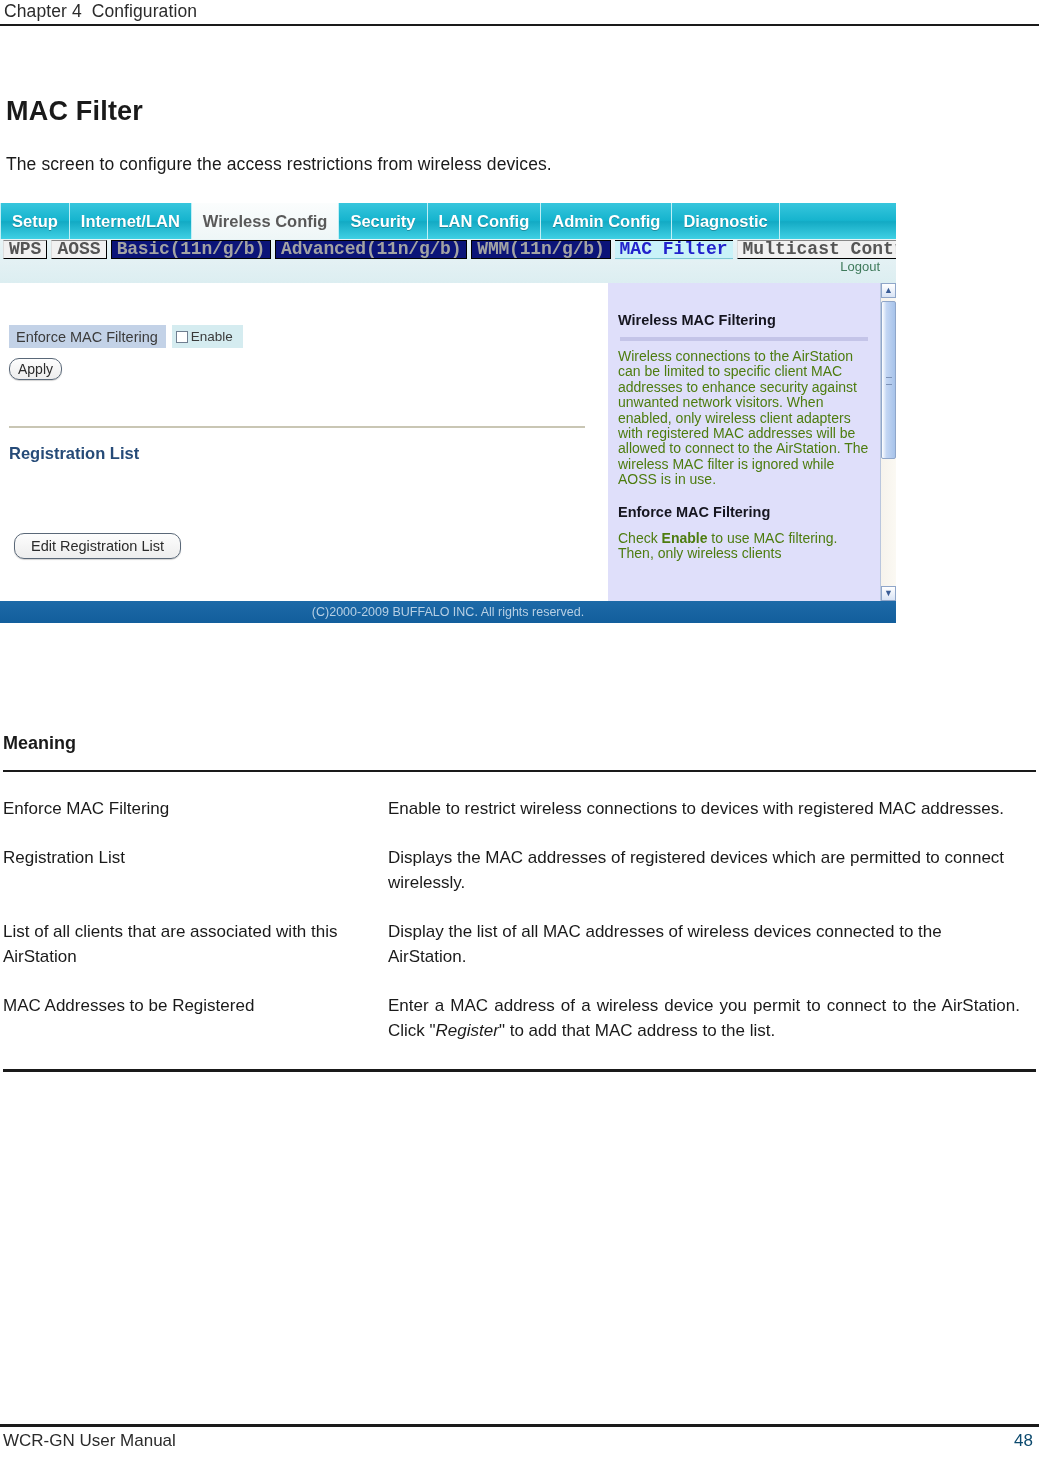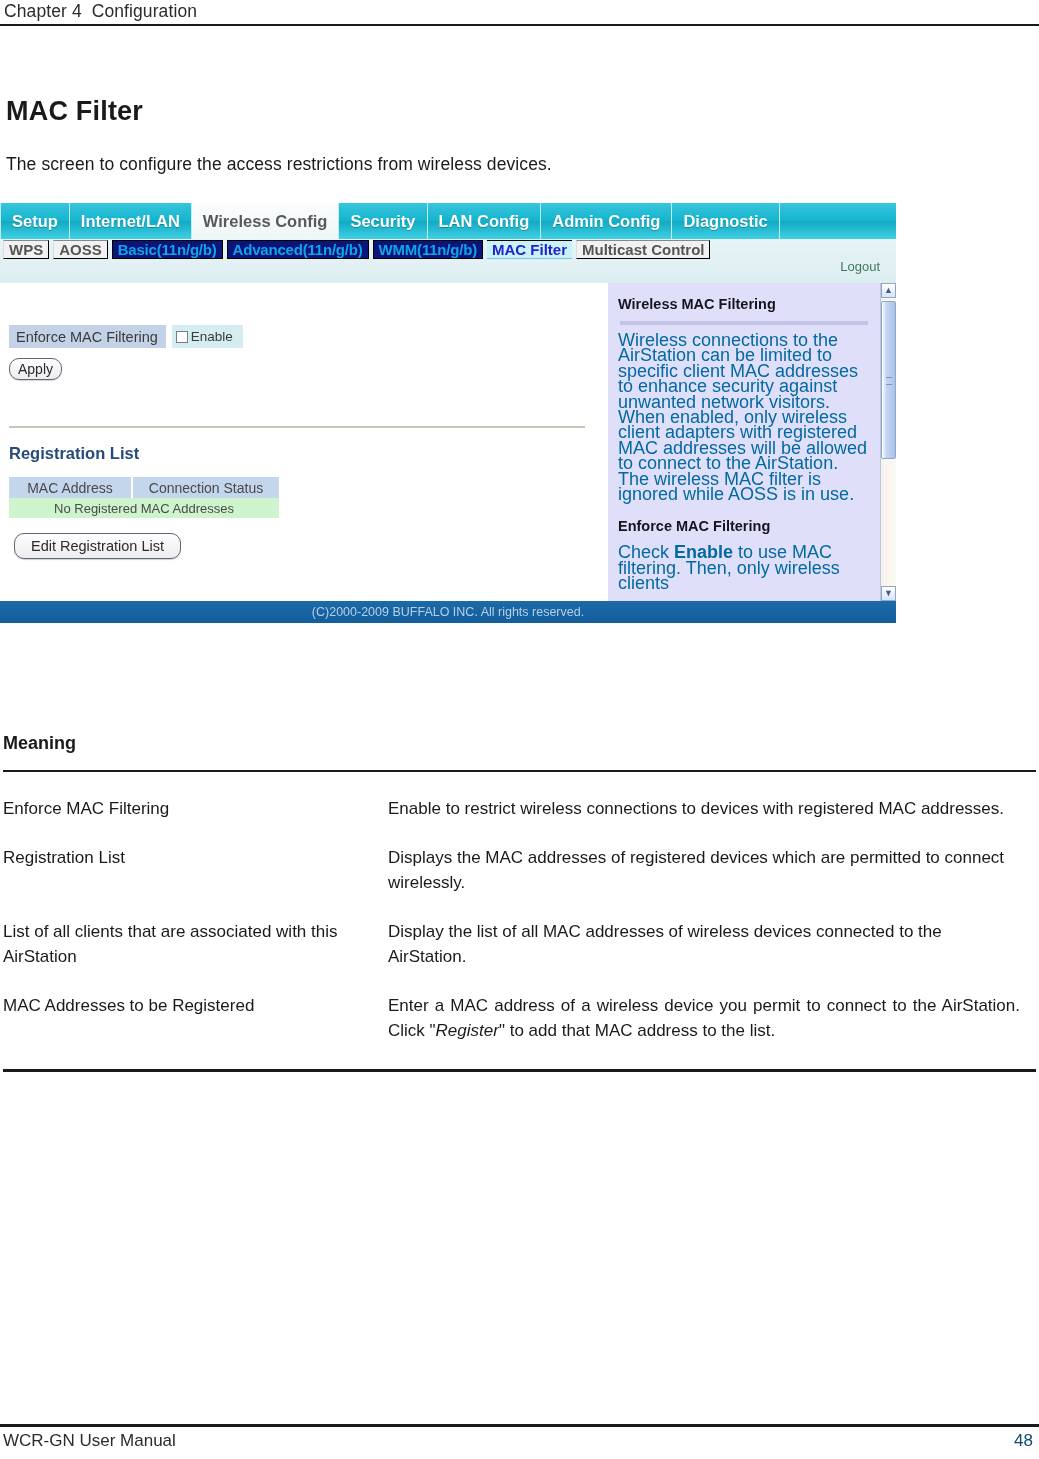--- a/index.html
+++ b/index.html
@@ -102,41 +102,42 @@
     left: 0; top: 36px;
     width: 896px;
     height: 21px;
     background: linear-gradient(to bottom, #e8f4f6 0%, #dff0f3 100%);
     display: flex;
     align-items: center;
     padding-left: 3px;
     box-sizing: border-box;
   }
   .sub-tab {
-    font-size: 15px;
+    font-size: 18px;
     font-weight: bold;
     line-height: 17px;
     height: 19px;
     display: flex;
     align-items: center;
     padding: 0 5px;
     margin-right: 4px;
     white-space: nowrap;
     box-sizing: border-box;
+    font-family: Liberation Mono, monospace;
   }
   .sub-tab.plain {
     background: #f1f1f1;
     color: #555;
     border: 1px solid #000;
     border-top-color: #888;
     border-left-color: #ddd;
   }
   .sub-tab.navy {
     background: #0b1478;
-    color: #0ea5e9;
+    color: #a3a3a3;
     border: 1px solid #000;
     letter-spacing: -.2px;
   }
   .sub-tab.cyan {
     background: #c9f2f8;
     color: #2222cc;
     border-top: 1px solid #000;
     border-bottom: 1px solid #7fc7d4;
     border-left: none; border-right: none;
   }
@@ -273,37 +274,37 @@
   }
 
   
   .help-panel {
     position: absolute;
     left: 608px; top: 0;
     width: 272px;
     height: 328px;
     background: #dfdffa;
     overflow: hidden;
-    padding: 0 10px;
+    padding: 16px 10px;
     box-sizing: border-box;
   }
   .help-h {
     font-size: 14.5px;
     font-weight: bold;
     color: #15151f;
     margin-top: 13px;
   }
   .help-rule {
     height: 4px;
     background: #c4c4e8;
     margin: 9px 2px 8px 2px;
   }
   .help-p {
-    font-size: 18px;
-    color: #0369a1;
+    font-size: 14px;
+    color: #4d7c0f;
     line-height: 15.4px;
     margin: 0;
   }
   .help-h2 {
     font-size: 14.5px;
     font-weight: bold;
     color: #15151f;
     margin-top: 16px;
     margin-bottom: 11px;
   }
@@ -473,27 +474,20 @@
           <span>Enable</span>
         </div>
       </div>
 
       <div class="btn btn-apply">Apply</div>
 
       <div class="hr-soft"></div>
 
       <div class="section-title">Registration List</div>
 
-      <div class="reg-table">
-        <div class="reg-head">
-          <div class="reg-th c1">MAC Address</div>
-          <div class="reg-th c2">Connection Status</div>
-        </div>
-        <div class="reg-empty">No Registered MAC Addresses</div>
-      </div>
 
       <div class="btn btn-edit">Edit Registration List</div>
     </div>
 
     <div class="help-panel">
       <div class="help-h">Wireless MAC Filtering</div>
       <div class="help-rule"></div>
       <p class="help-p">Wireless connections to the AirStation can be limited to specific client MAC addresses to enhance security against unwanted network visitors. When enabled, only wireless client adapters with registered MAC addresses will be allowed to connect to the AirStation. The wireless MAC filter is ignored while AOSS is in use.</p>
       <div class="help-h2">Enforce MAC Filtering</div>
       <p class="help-p"><span>Check </span><b>Enable</b><span> to use MAC filtering. Then, only wireless clients</span></p>

